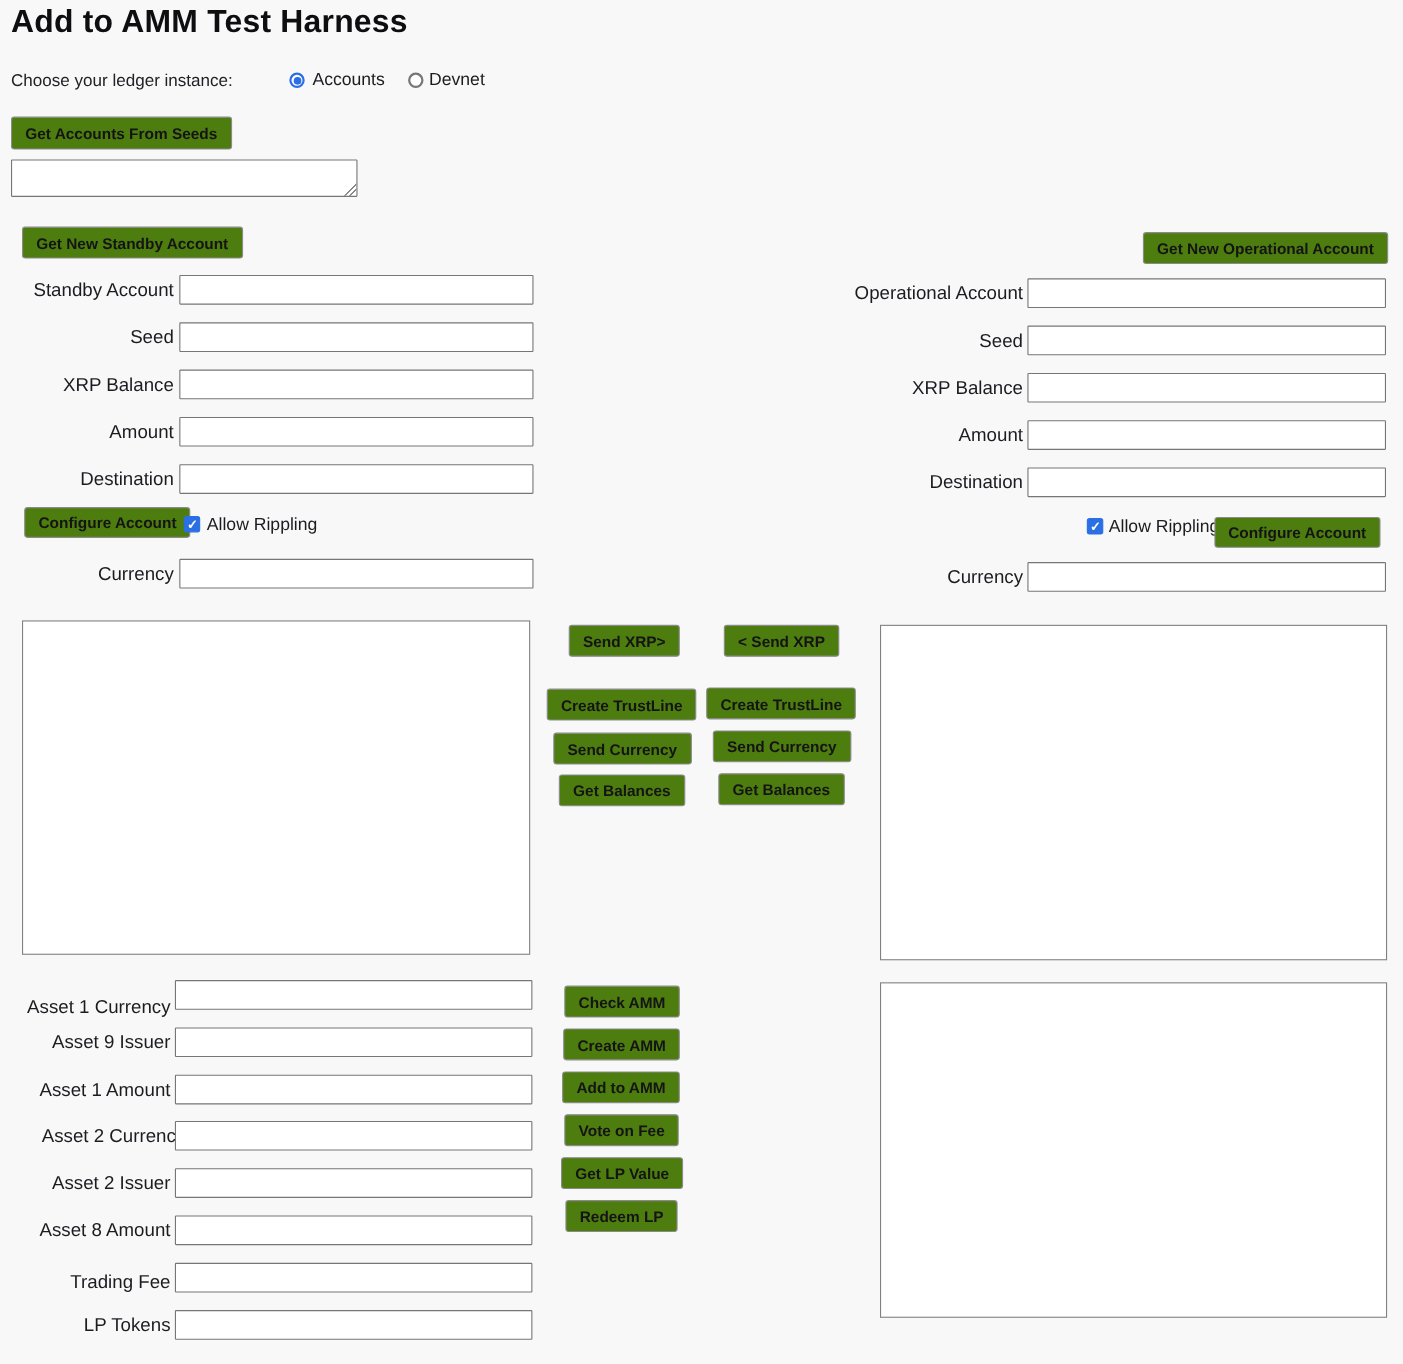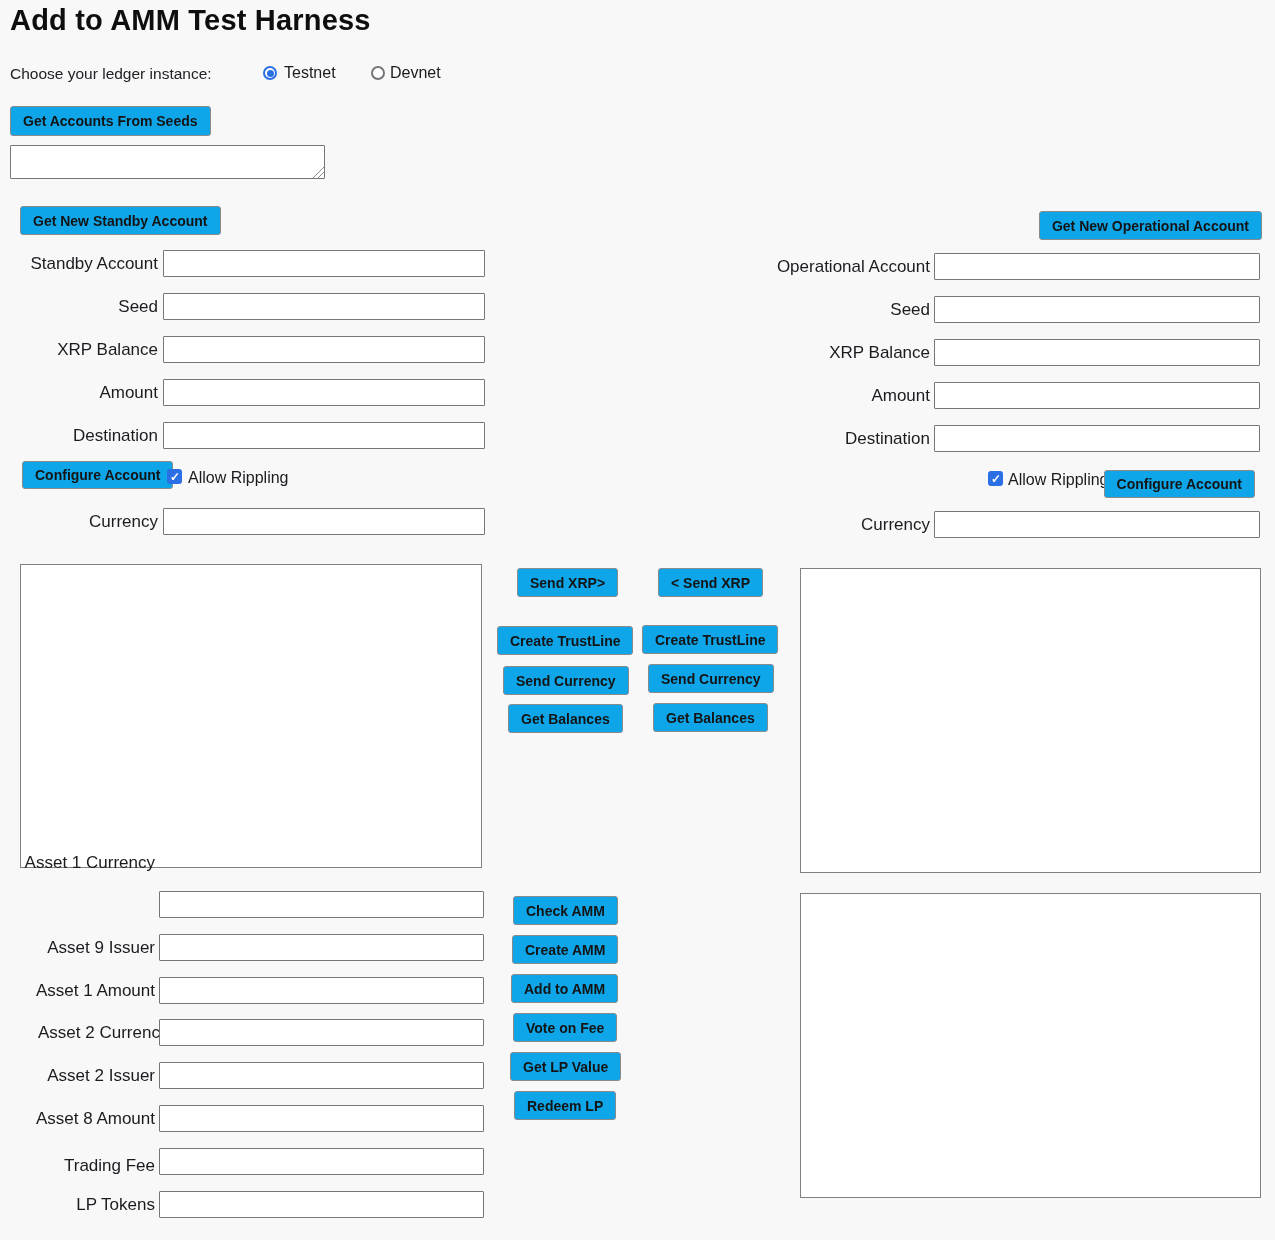--- a/index.html
+++ b/index.html
@@ -19,21 +19,21 @@
     color:#1b1b20; text-align:right; white-space:nowrap;
   }
   .inp {
     position:absolute; height:27px; background:#ffffff;
     border:1px solid #767676; border-radius:1px;
     font-family:"Liberation Sans", sans-serif; font-size:14px; padding:0 6px;
     outline:none;
   }
   .btn {
     position:absolute; height:29px; padding:0 12px;
-    background:#0ea5e9; border:1px solid #8b8b8b; border-radius:3px;
+    background:#4d7c0f; border:1px solid #8b8b8b; border-radius:3px;
     font-family:"Liberation Sans", sans-serif; font-size:14px; font-weight:600;
     color:#141414; white-space:nowrap; cursor:pointer;
   }
   .bigbox {
     position:absolute; background:#ffffff; border:1px solid #808080;
   }
   .textarea {
     position:absolute; background:#ffffff; border:1px solid #767676;
     border-radius:1px;
   }
@@ -76,21 +76,21 @@
 </style>
 </head>
 <body>
 
 <div class="page">
 
   <h1 class="title">Add to AMM Test Harness</h1>
 
   <div class="ledger-label">Choose your ledger instance:</div>
   <span class="radio selected" style="left:263px;top:66px;"></span>
-  <span class="rlabel" style="left:284px;top:64px;">Testnet</span>
+  <span class="rlabel" style="left:284px;top:64px;">Accounts</span>
   <span class="radio" style="left:371px;top:66px;"></span>
   <span class="rlabel" style="left:390px;top:64px;">Devnet</span>
 
   <button class="btn" style="left:10px;top:106px;height:30px;">Get Accounts From Seeds</button>
   <div class="textarea" style="left:10px;top:145px;width:315px;height:34px;"></div>
   <span class="grip" style="left:312px;top:166px;"></span>
 
   <button class="btn" style="left:20px;top:206px;height:29px;">Get New Standby Account</button>
 
   <div class="flabel" style="left:0;top:250px;width:158px;">Standby Account</div>
@@ -148,21 +148,21 @@
 
   <button class="btn" style="left:497px;top:626px;">Create TrustLine</button>
   <button class="btn" style="left:642px;top:625px;">Create TrustLine</button>
 
   <button class="btn" style="left:503px;top:666px;">Send Currency</button>
   <button class="btn" style="left:648px;top:664px;">Send Currency</button>
 
   <button class="btn" style="left:508px;top:704px;">Get Balances</button>
   <button class="btn" style="left:653px;top:703px;">Get Balances</button>
 
-  <div class="flabel" style="left:0;top:849px;width:155px;">Asset 1 Currency</div>
+  <div class="flabel" style="left:0;top:902px;width:155px;">Asset 1 Currency</div>
   <input class="inp" style="left: 159px; top: 891px; width: 325px;" value="">
 
   <div class="flabel" style="left:0;top:934px;width:155px;">Asset 9 Issuer</div>
   <input class="inp" style="left: 159px; top: 934px; width: 325px;" value="">
 
   <div class="flabel" style="left:0;top:977px;width:155px;">Asset 1 Amount</div>
   <input class="inp" style="left: 159px; top: 977px; width: 325px;" value="">
 
   <div class="flabel" style="left:0;top:1019px;width:155px;padding-left:38px;">Asset 2 Currency</div>
   <input class="inp" style="left: 159px; top: 1019px; width: 325px;" value="">

